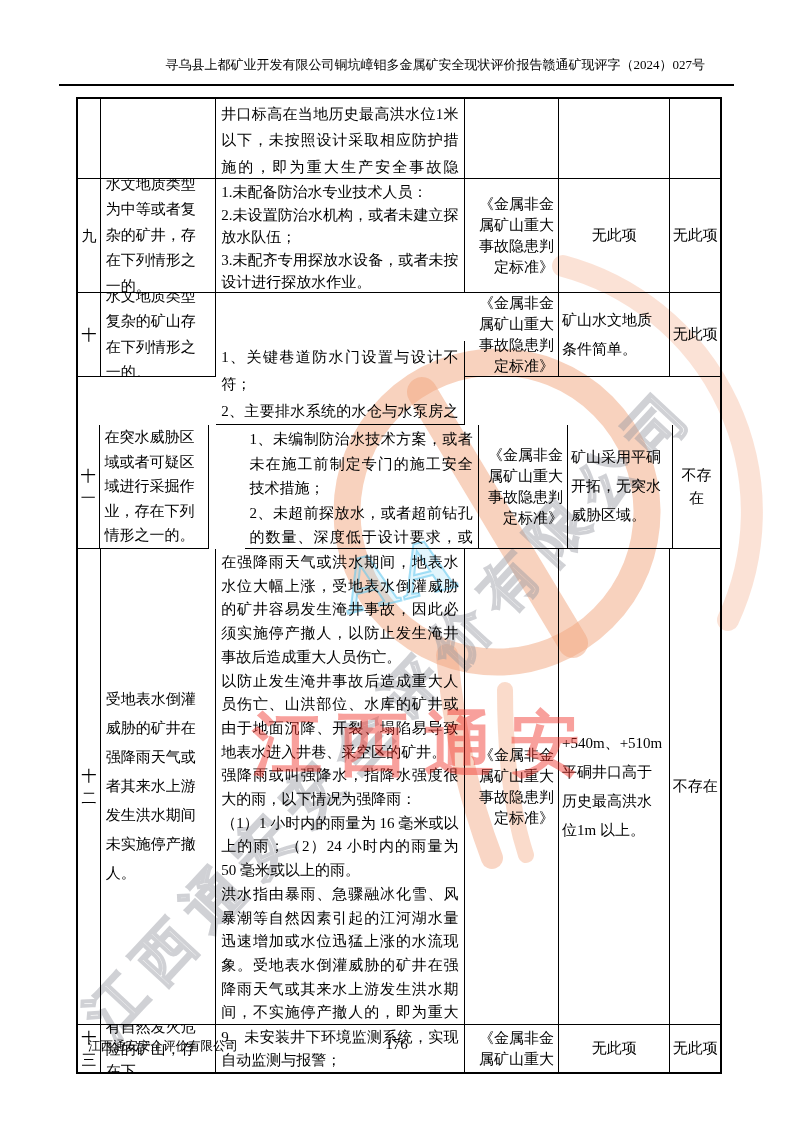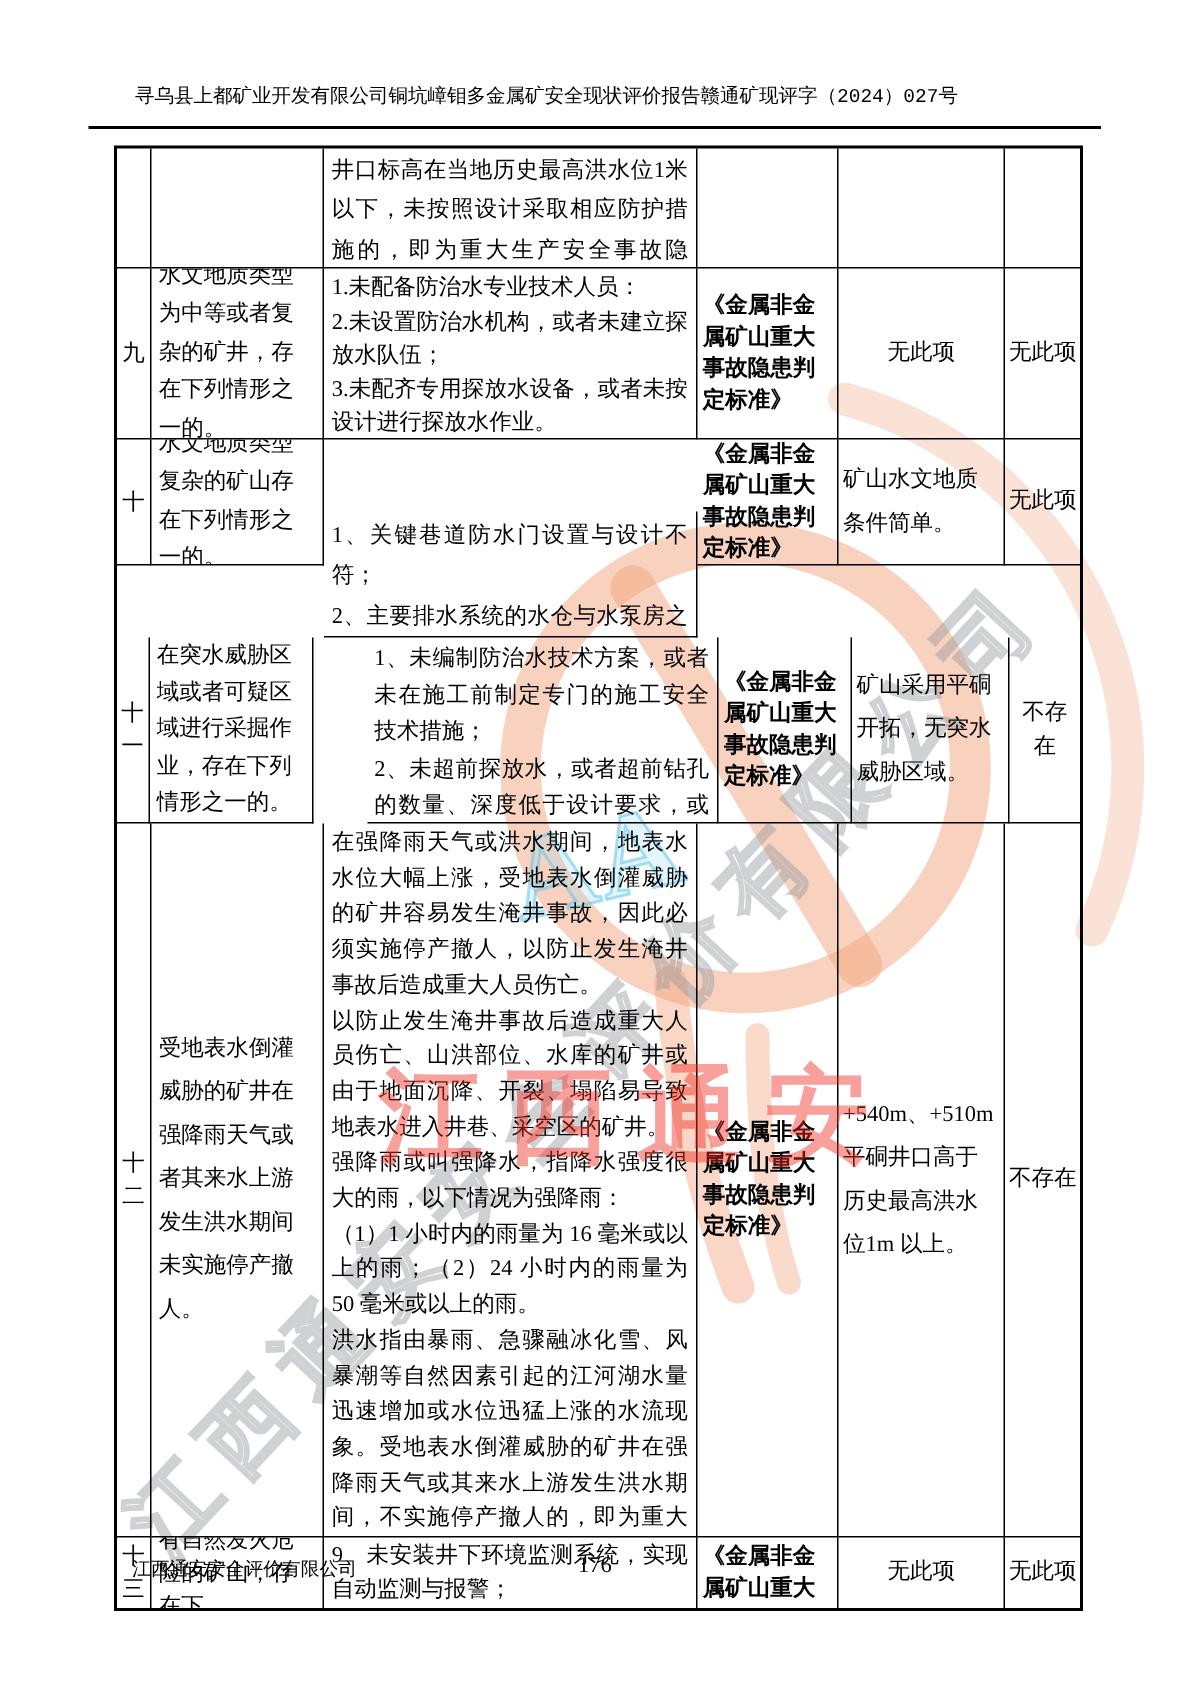--- a/index.html
+++ b/index.html
@@ -28,22 +28,22 @@
   }
   .wm-red{
     left:252px;top:698px;z-index:3;
     font-size:70px;font-weight:bold;letter-spacing:16px;white-space:nowrap;
     color:rgba(240,45,35,.45);
   }
   
   .doc{position:absolute;left:0;top:0;width:100%;height:100%;z-index:2;}
   .hdr{
     position:absolute;left:90px;right:88px;top:56px;
-    display:flex;justify-content:flex-start;
-    font-size:13px;line-height:18px;font-family:Liberation Mono, monospace;
+    display:flex;justify-content:flex-end;
+    font-size:13px;line-height:18px;
   }
   .hdr-rule{position:absolute;left:59px;top:84px;width:675px;height:2px;background:#000;}
   
   .doc-table{
     position:absolute;left:76px;top:97px;width:646px;
     border:2px solid #000;box-sizing:border-box;
     font-size:15px;
   }
   .t-row{display:flex;box-sizing:border-box;}
   .t-cell{
@@ -51,21 +51,21 @@
     overflow:hidden;
   }
   .t-row .t-cell:last-child{border-right:none;}
   .t-row:last-child .t-cell{border-bottom:none;}
   .c0{width:23px;display:flex;align-items:center;justify-content:center;
       white-space:pre-line;text-align:center;line-height:22px;}
   .c1{width:116px;display:flex;align-items:center;padding:0 5px;line-height:25.5px;}
   .c2{width:250px;padding:2px 5px;text-align:justify;}
   .c2 p{margin:0;}
   .c3{width:95px;display:flex;align-items:center;justify-content:center;
-      text-align:left;line-height:21px;padding:0 4px;font-weight:bold;}
+      text-align:right;line-height:21px;padding:0 4px;}
   .c4{width:112px;display:flex;align-items:center;padding:0 3px;line-height:29px;}
   .c4.center{justify-content:center;text-align:center;}
   .c5{width:50px;display:flex;align-items:center;justify-content:center;
       text-align:center;line-height:23px;padding:0 2px;}
   
   .row0 .t-cell{height:80px;} .row0 .c2{line-height:26.4px;}
   .row1 .t-cell{height:114px;} .row1 .c2{line-height:22.6px;}
   .row2 .t-cell{height:84px;} .row2 .c2{line-height:26.8px;padding-top:3px;margin-top:48px;}
   .row3 .t-cell{height:124px;} .row3 .c2{line-height:24.6px;margin-left:36px;} .row3 .c1{line-height:24.5px;}
   .row4 .t-cell{height:476px;} .row4 .c2{line-height:23.7px;} .row4 .c1{line-height:29px;}

